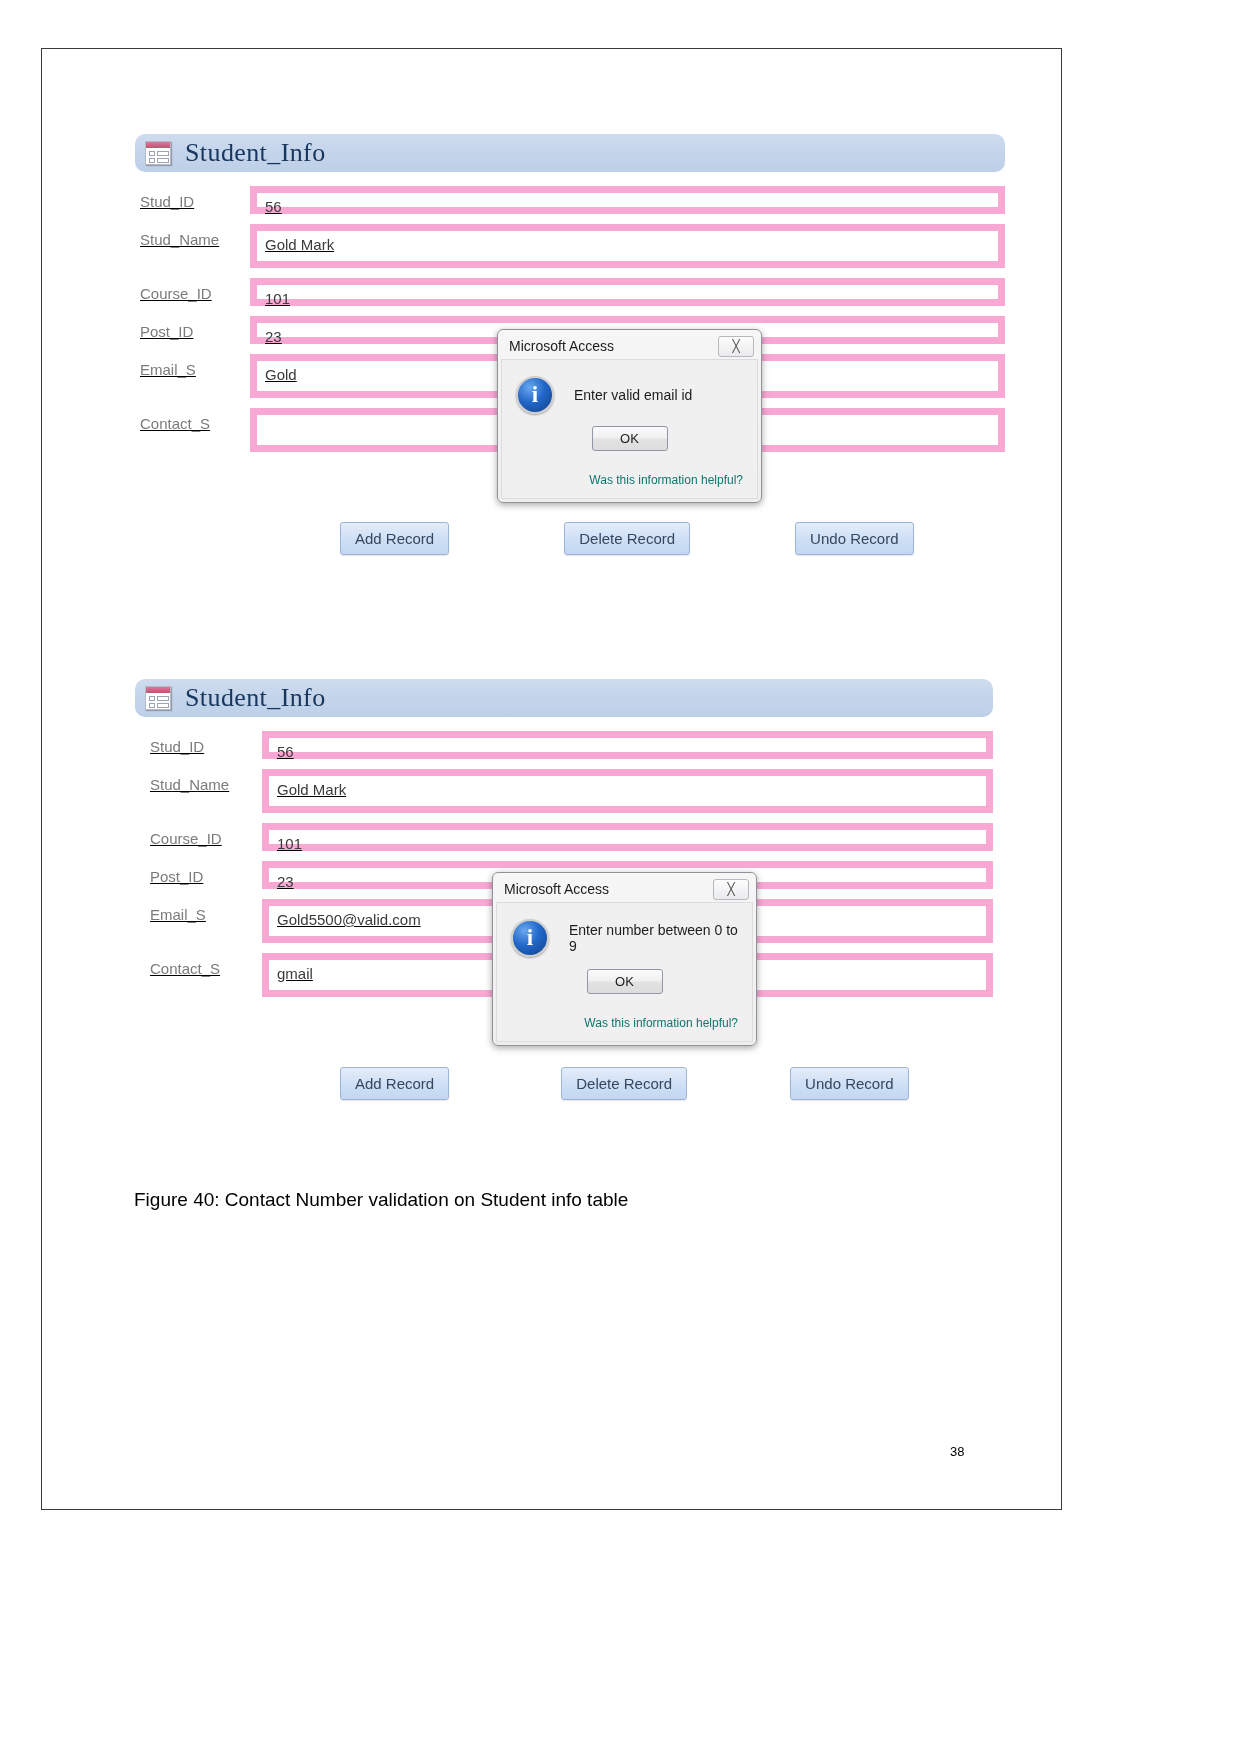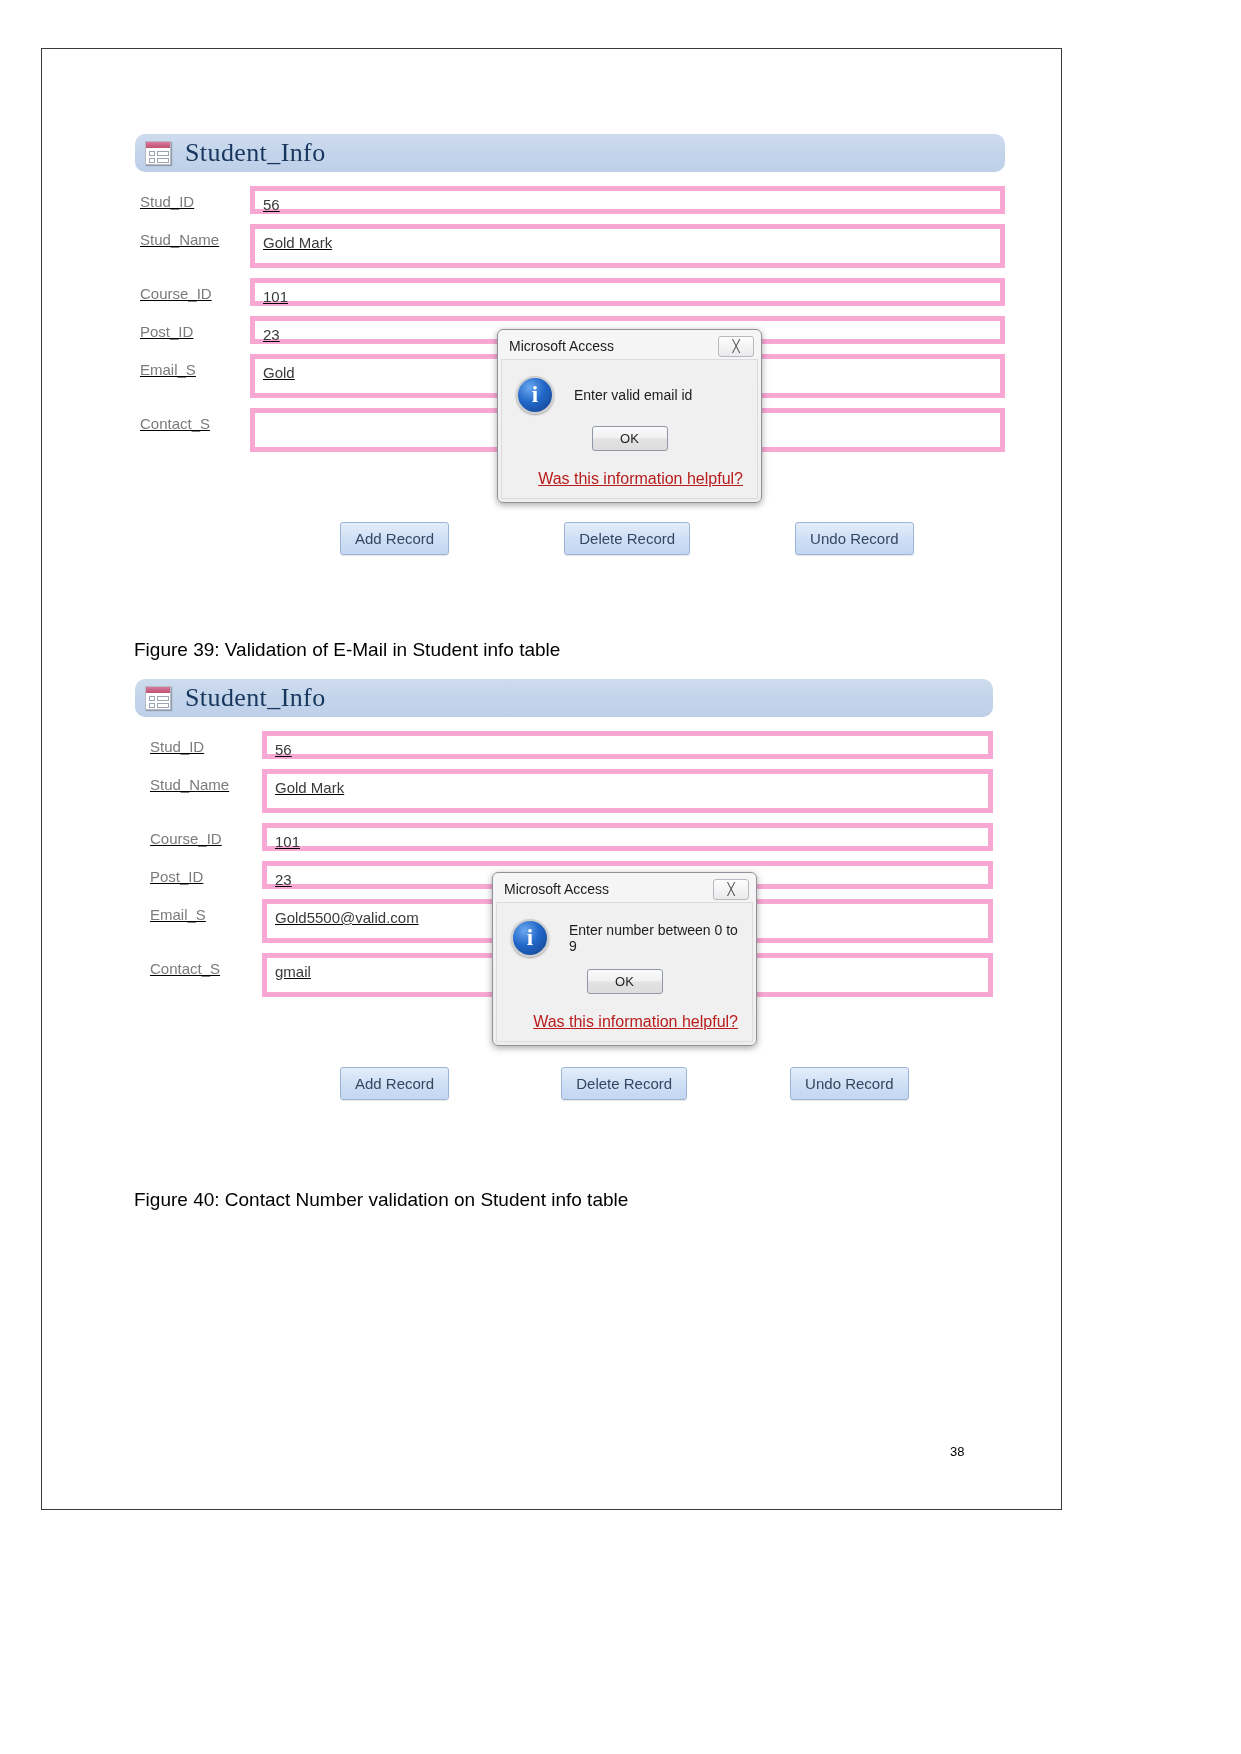--- a/index.html
+++ b/index.html
@@ -85,21 +85,21 @@
     text-decoration: underline;
   }
   .field-label {
     font-size: 15px;
     color: #7b7b7b;
     padding-top: 7px;
     flex: 0 0 auto;
     box-sizing: border-box;
   }
   .field-input {
-    border: 5px solid #f9a8d4;
+    border: 7px solid #f9a8d4;
     background: #ffffff;
     font-size: 15px;
     color: #3a3a3a;
     padding: 5px 0 5px 8px;
     box-sizing: border-box;
     flex: 1 1 auto;
   }
   .tall { height: 44px; }
   .short { height: 28px; }
 
@@ -208,23 +208,22 @@
   }
   .msgbox-footer {
     background: #f0f0f0;
     border: 1px solid #dcdcdc;
     border-top: none;
     padding: 7px 14px 10px 14px;
     text-align: right;
     box-sizing: border-box;
   }
   .help-link {
-    font-size: 16px;
-    color: #b91c1c;
-    text-decoration: underline;
+    font-size: 12px;
+    color: #0f766e;
   }
 
   
   .caption {
     position: absolute;
     font-size: 19px;
     color: #000000;
     white-space: nowrap;
   }
   .page-number {
@@ -301,21 +300,20 @@
       </div>
       <div class="msgbox-okrow">
         <div class="ok-button">OK</div>
       </div>
     </div>
     <div class="msgbox-footer">
       <span class="help-link">Was this information helpful?</span>
     </div>
   </div>
 
-  <div class="caption" style="left:92px; top:590px;">Figure 39: Validation of E-Mail in Student info table</div>
 
   <div class="access-form" style="left:93px; top:630px; width:858px;">
     <div class="form-titlebar">
       <div class="form-icon">
         <div class="icon-head"></div>
         <div class="icon-row r1"></div>
           <div class="icon-row r2"></div>
         <div class="icon-row r3"></div>
           <div class="icon-row r4"></div>
       </div>

